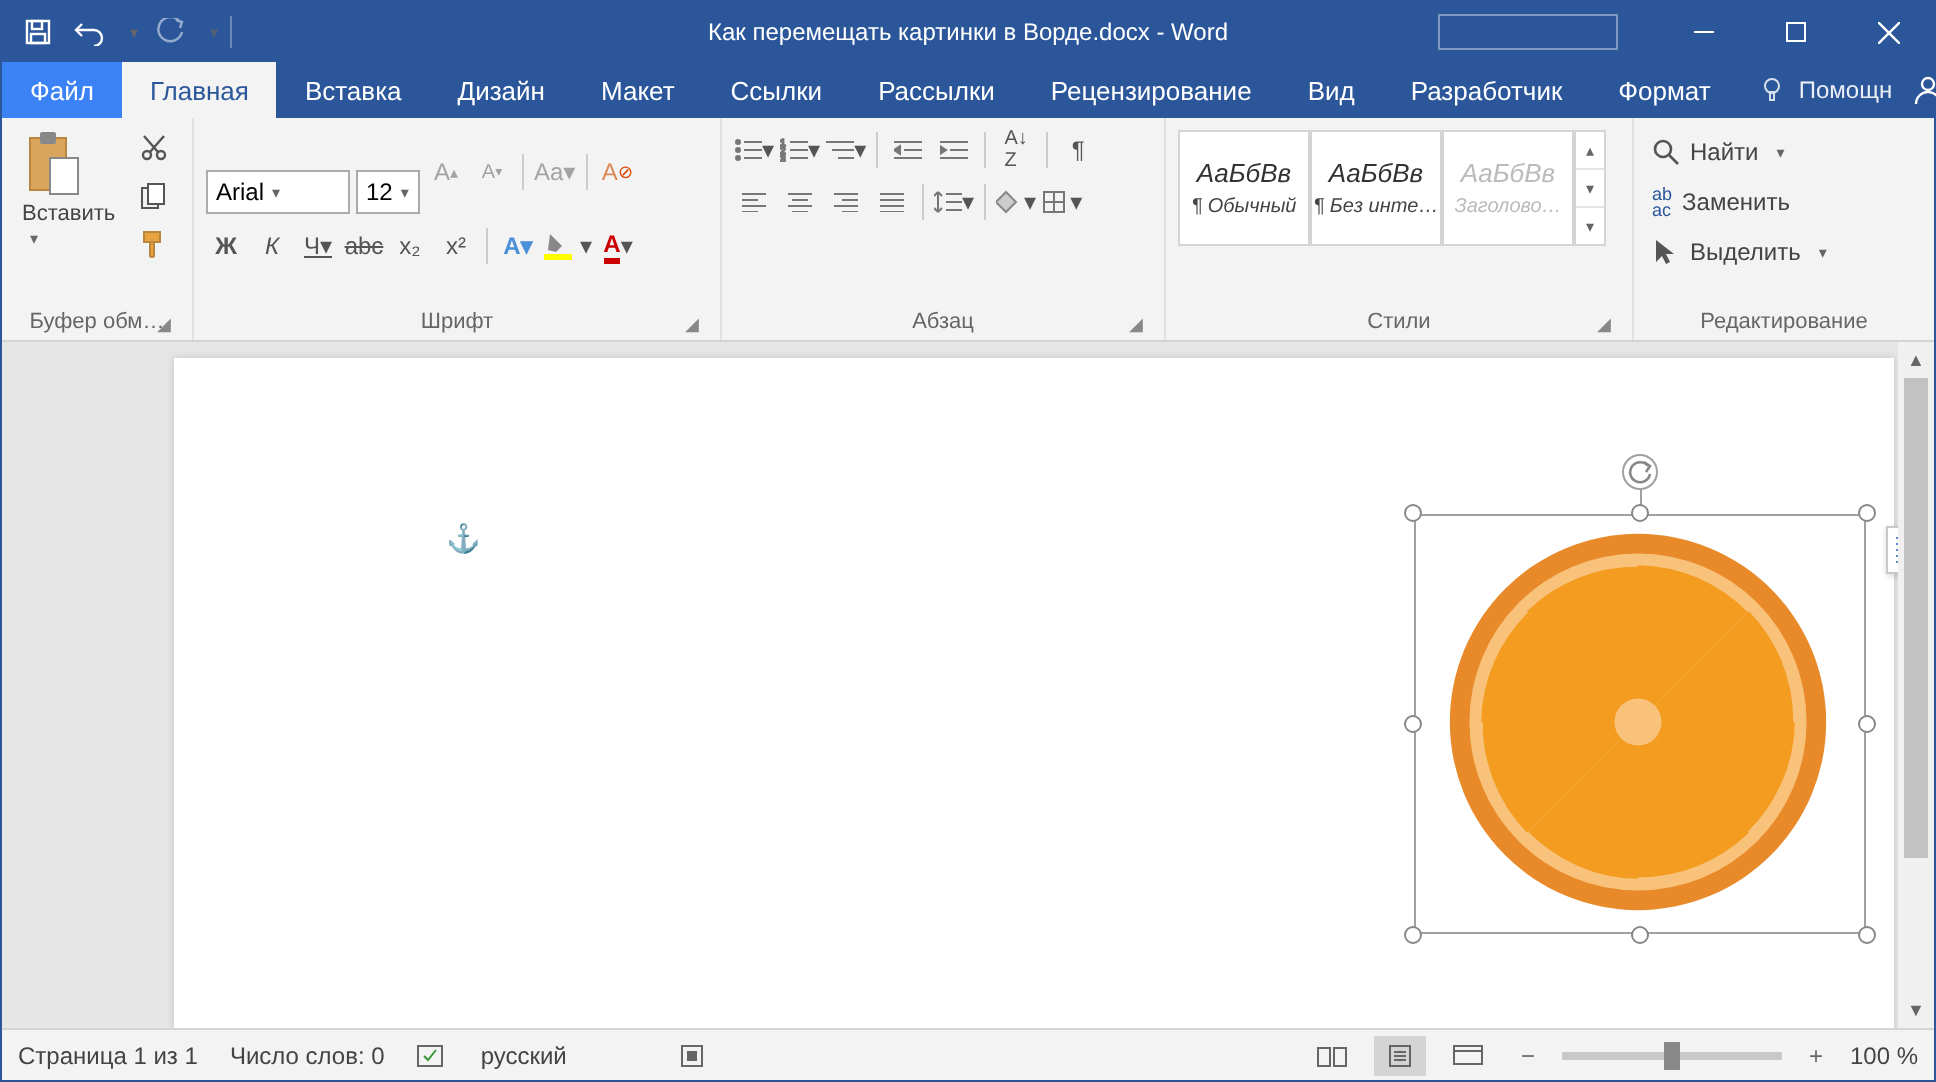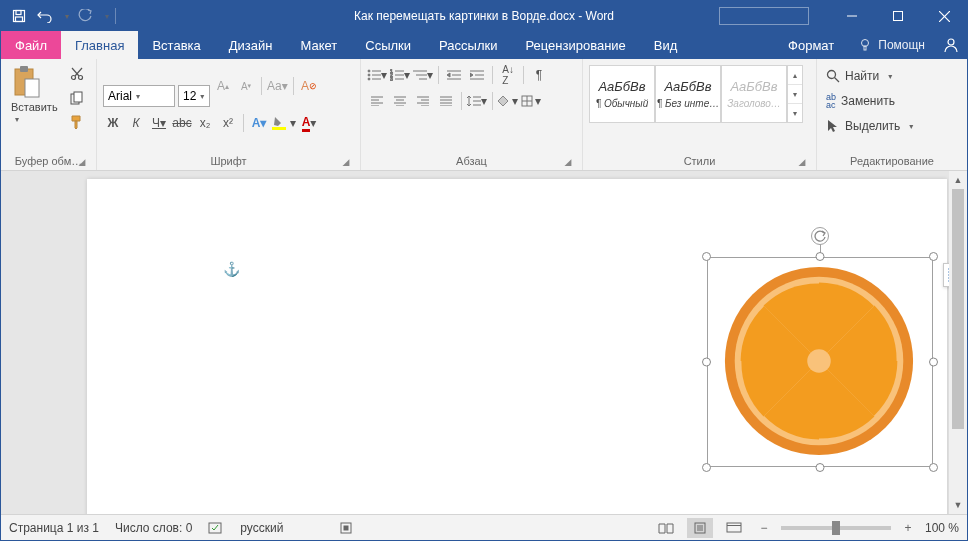--- a/index.html
+++ b/index.html
@@ -12,21 +12,21 @@
 .qat-btn { width: 20px; height: 20px; display: flex; align-items: center; justify-content: center; color: #fff; cursor: pointer; }
 .qat-sep { width: 1px; height: 16px; background: rgba(255,255,255,0.3); }
 .title-text { position: absolute; left: 50%; transform: translateX(-50%); white-space: nowrap; }
 .title-right { margin-left: auto; display: flex; align-items: center; }
 .title-box { width: 90px; height: 18px; border: 1px solid rgba(255,255,255,0.4); margin-right: 20px; }
 .win-btn { width: 46px; height: 30px; display: flex; align-items: center; justify-content: center; cursor: pointer; }
 
 
 .tabs { height: 28px; background: #2b579a; display: flex; align-items: stretch; color: #fff; font-size: 13px; }
 .tab { padding: 0 14px; display: flex; align-items: center; cursor: pointer; }
-.tab.file { background: #ec4899; }
+.tab.file { background: #3b82f6; }
 .tab.active { background: #f3f3f3; color: #2b579a; }
 .tab-spacer { flex: 1; }
 .tab-help { display: flex; align-items: center; gap: 6px; padding: 0 10px; font-size: 12px; opacity: 0.9; }
 .tab-help svg { opacity: 0.9; }
 .tab-icon-right { width: 32px; display: flex; align-items: center; justify-content: center; }
 
 
 .ribbon { height: 112px; background: #f3f3f3; border-bottom: 1px solid #d4d4d4; display: flex; font-size: 11px; }
 .group { border-right: 1px solid #e1e1e1; display: flex; flex-direction: column; padding: 4px 6px 0; }
 .group-body { flex: 1; display: flex; align-items: flex-start; gap: 4px; }
@@ -155,20 +155,21 @@
   <div class="tabs">
     <div class="tab file">Файл</div>
     <div class="tab active">Главная</div>
     <div class="tab">Вставка</div>
     <div class="tab">Дизайн</div>
     <div class="tab">Макет</div>
     <div class="tab">Ссылки</div>
     <div class="tab">Рассылки</div>
     <div class="tab">Рецензирование</div>
     <div class="tab">Вид</div>
+    <div class="tab">Разработчик</div>
     <div class="tab-spacer"></div>
     <div class="tab">Формат</div>
     <div class="tab-help">
       <svg width="14" height="14" viewBox="0 0 14 14" fill="none" stroke="currentColor" stroke-width="1">
           <circle cx="7" cy="5" r="3.5"></circle>
           <rect x="6" y="8" width="2" height="4"></rect>
         </svg>
       <span>Помощн</span>
     </div>
     <div class="tab-icon-right">

